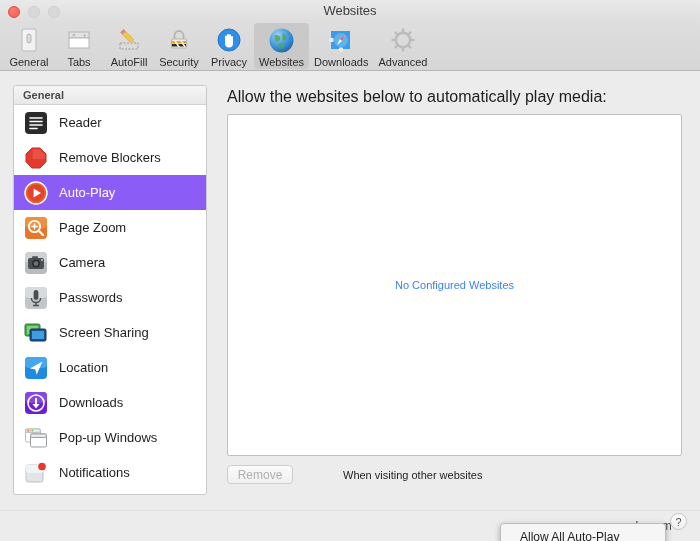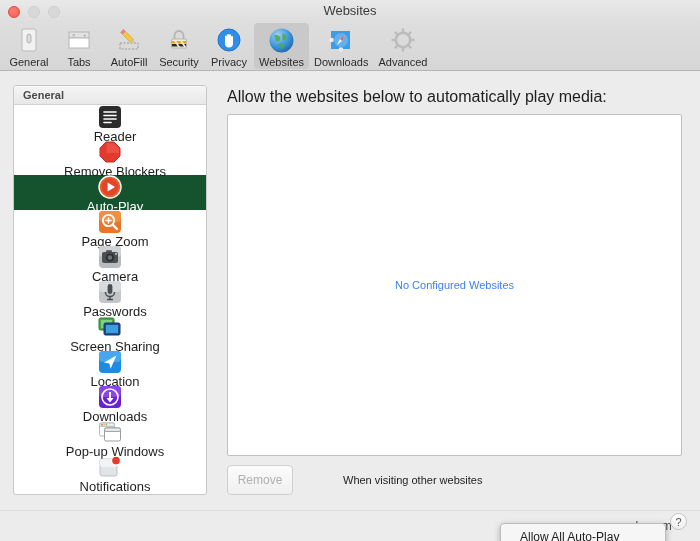--- a/index.html
+++ b/index.html
@@ -137,24 +137,23 @@
     color: #4a4a4a;
     padding: 3px 0 0 9px;
     box-sizing: border-box;
   }
   .sb-row {
     display: flex;
     align-items: center;
     height: 35px;
     padding-left: 10px;
     cursor: default;
-    flex-direction: column;
   }
   .sb-row.active {
-    background: #14532d;
+    background: #8b5cf6;
   }
   .sb-row.active .sb-label {
     color: #ffffff;
   }
   .sb-ico {
     width: 24px;
     height: 24px;
     flex: 0 0 auto;
     margin-right: 11px;
     position: relative;
@@ -199,21 +198,21 @@
   }
   .footer-row {
     display: flex;
     align-items: center;
     margin-top: 9px;
     margin-left: 8px;
     position: relative;
   }
   .remove-btn {
     width: 66px;
-    height: 30px;
+    height: 19px;
     background: linear-gradient(to bottom, #fbfbfb, #f0f0f0);
     border: 1px solid #cfcfcf;
     border-radius: 4px;
     font-size: 12px;
     color: #b0b0b0;
     display: flex;
     align-items: center;
     justify-content: center;
     box-sizing: border-box;
   }

